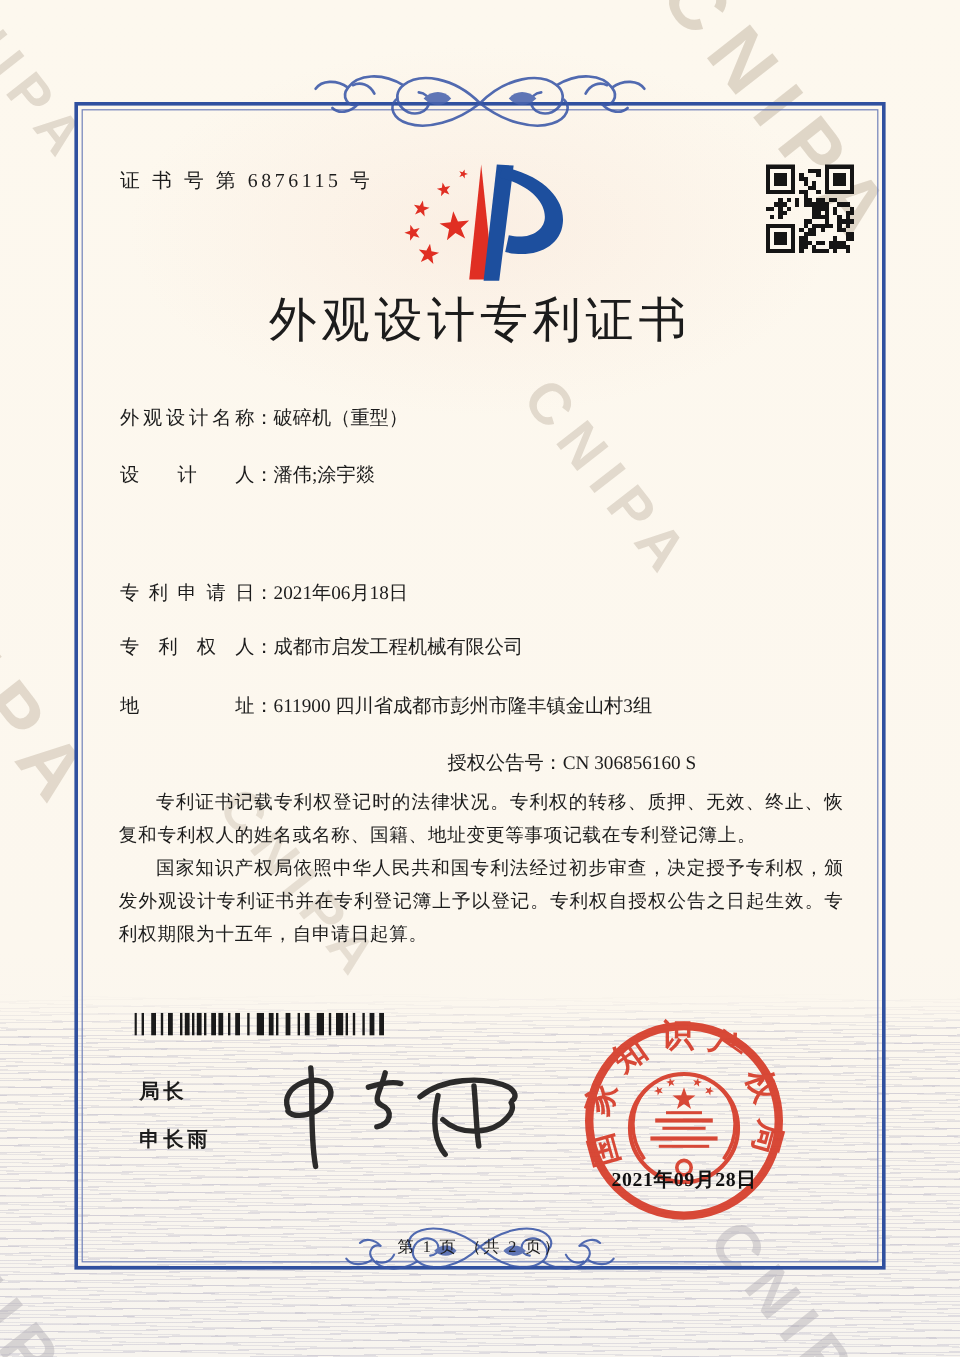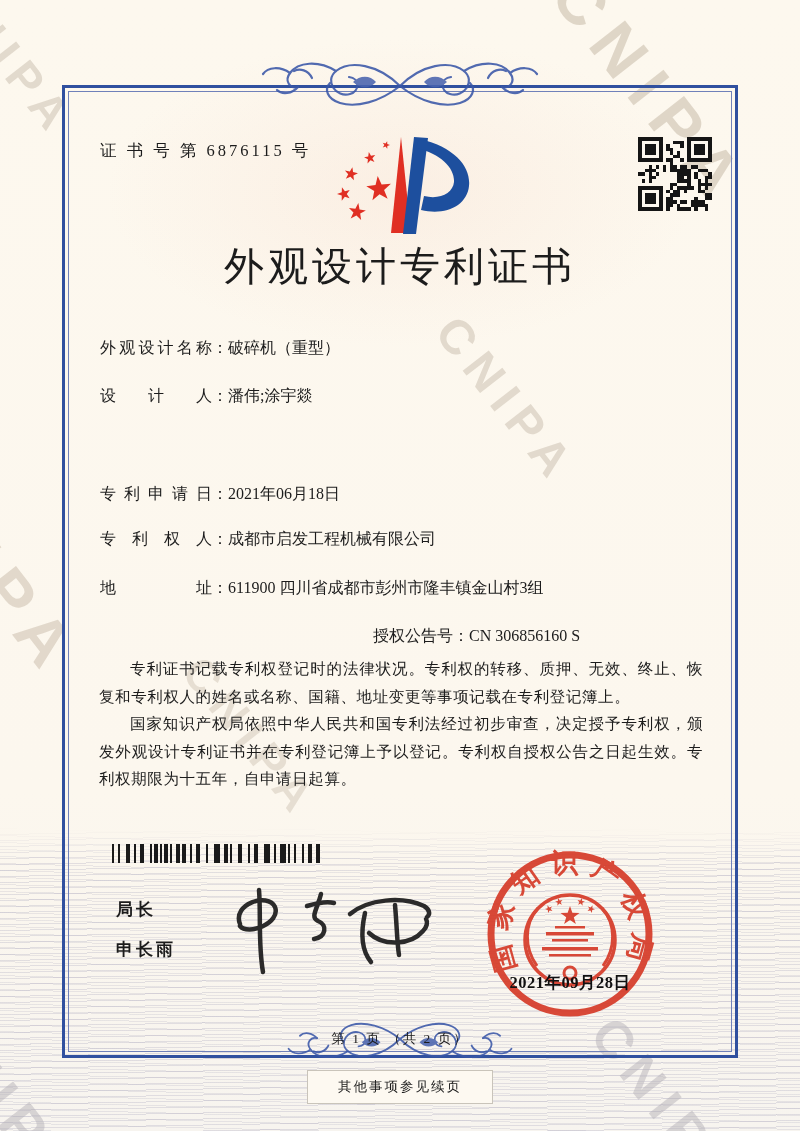--- a/index.html
+++ b/index.html
@@ -337,14 +337,13 @@
         <rect x="-28" y="7" width="56" height="3.5" stroke="none"></rect>
         <rect x="-21" y="14" width="42" height="2.5" stroke="none"></rect>
         <rect x="-15" y="-14" width="30" height="2.5" stroke="none"></rect>
       </g>
     </svg>
     <div class="seal-date">2021年09月28日</div>
 
     <div class="page-info">第 1 页 （共 2 页）</div>
   </div>
 
-  <div class="cont-note">其他事项参见续页</div>
 </div>
 
 </body></html>

